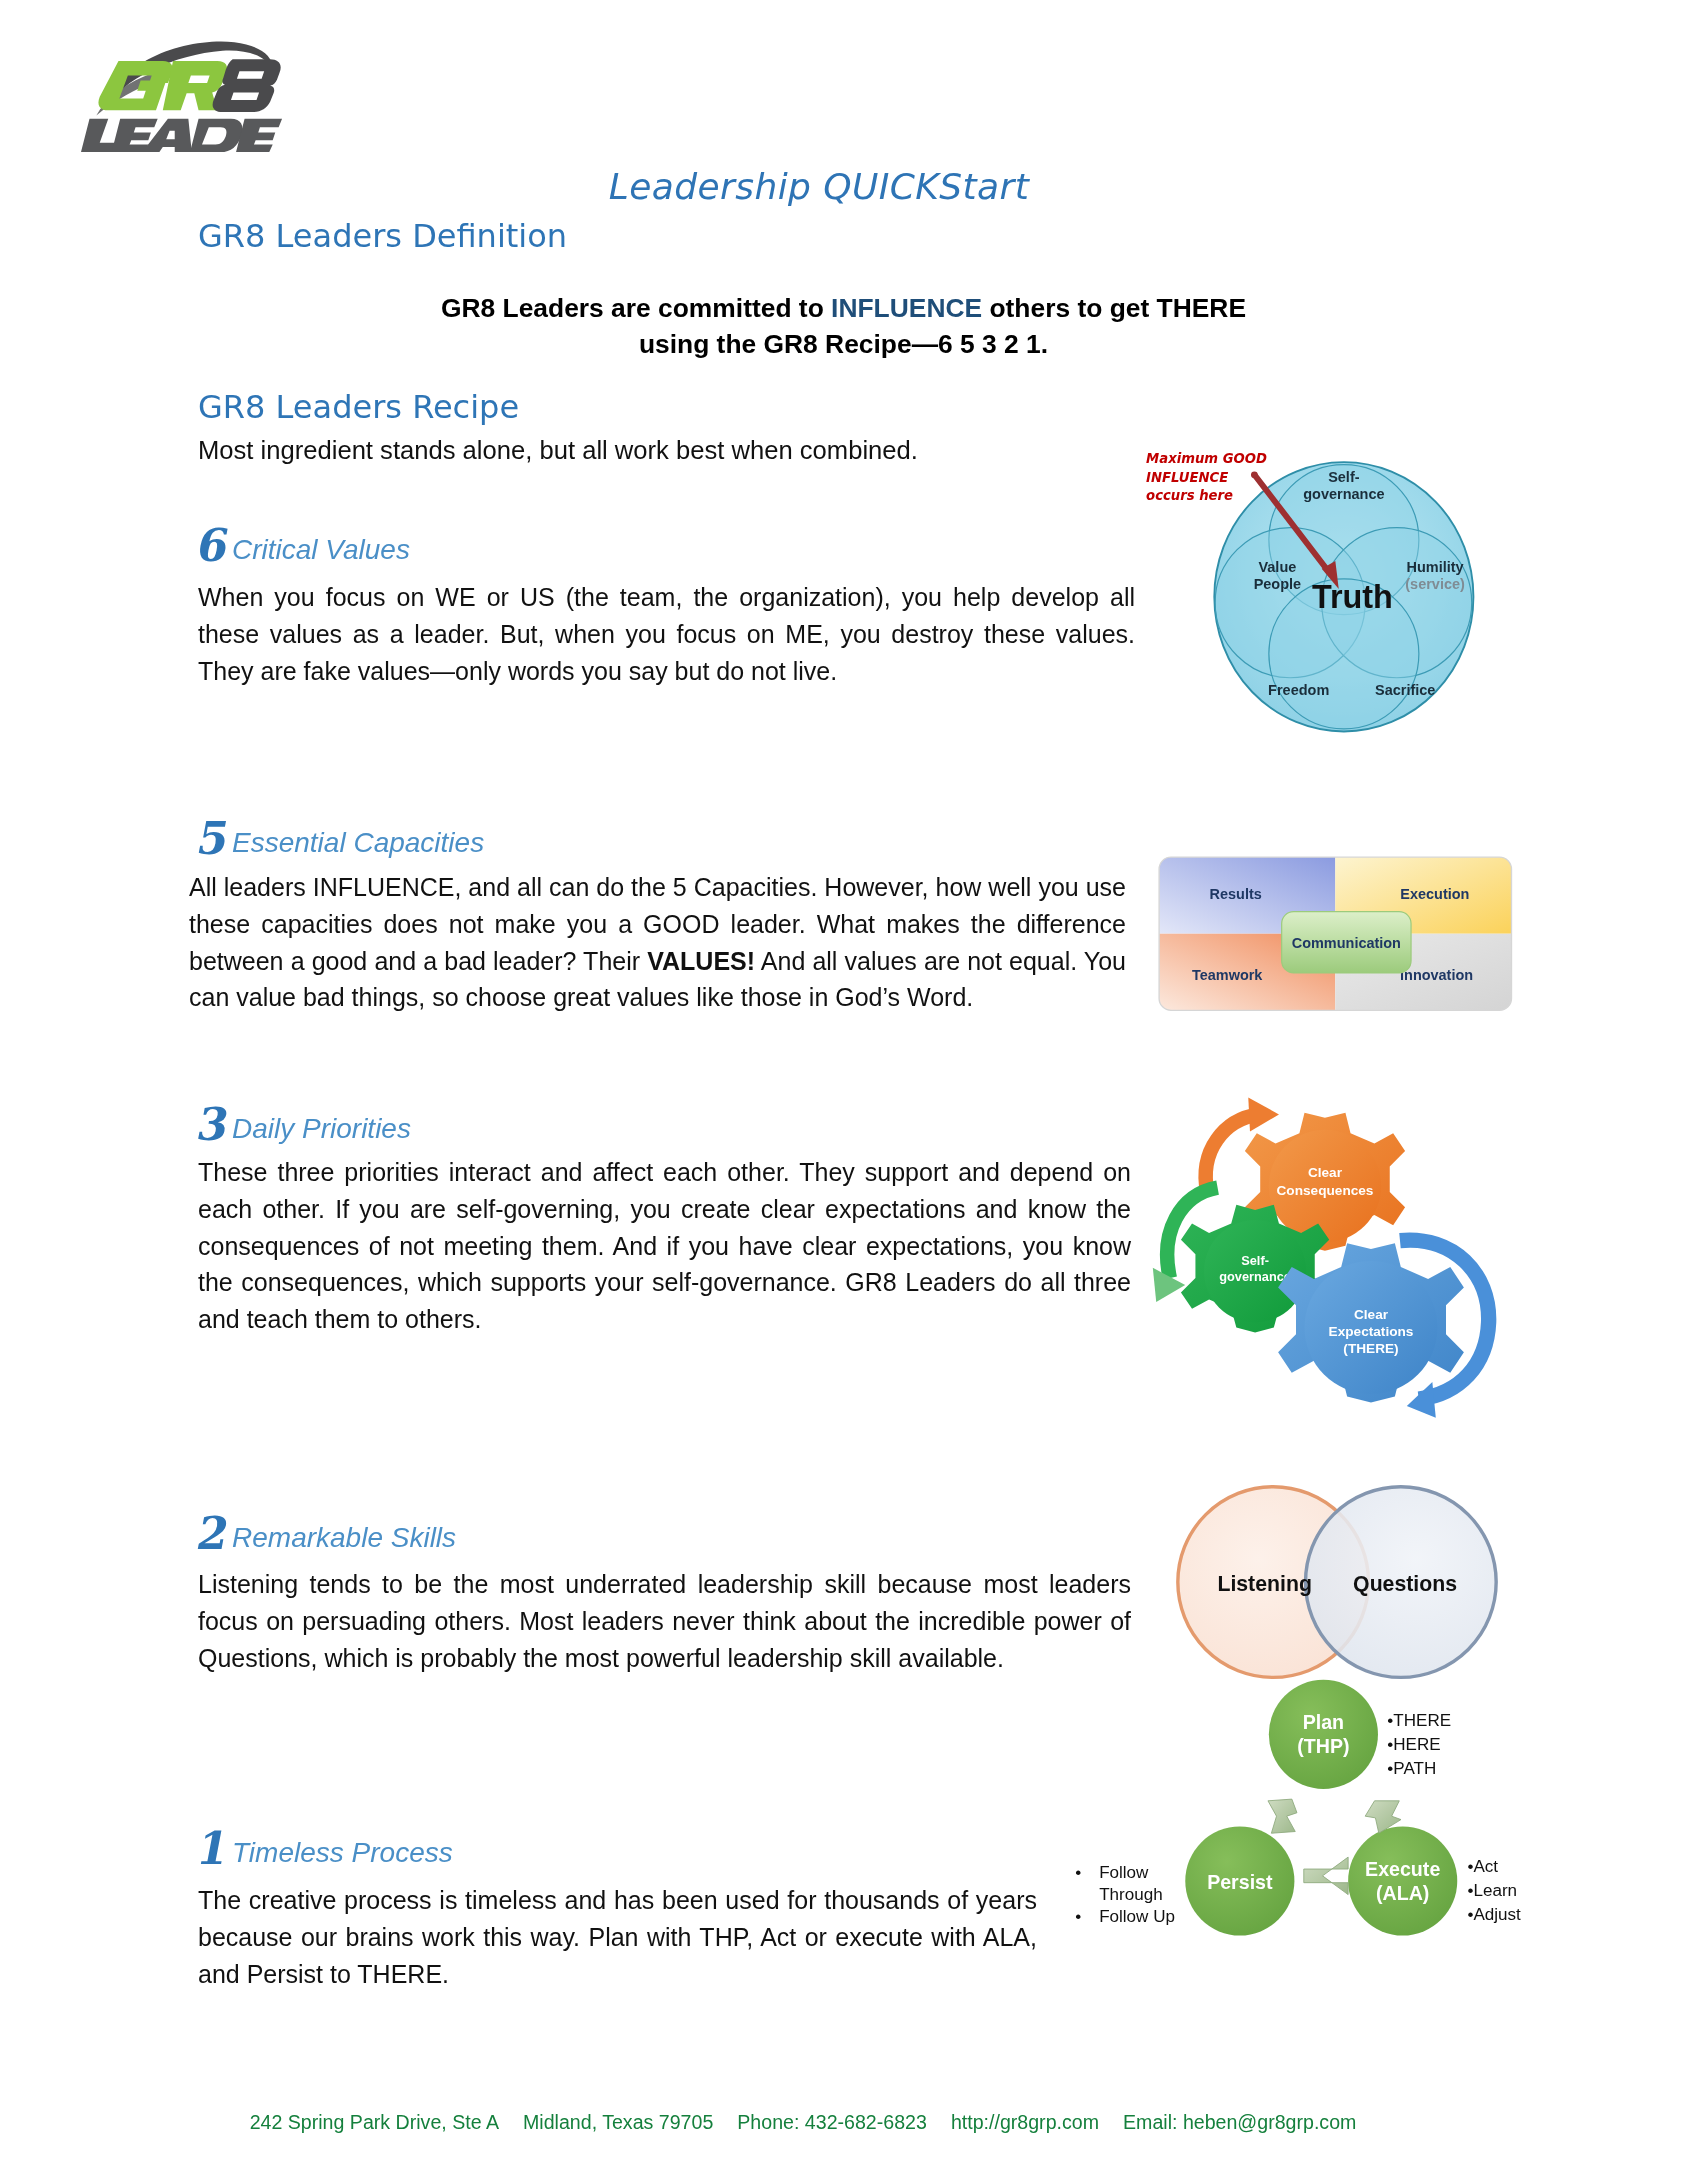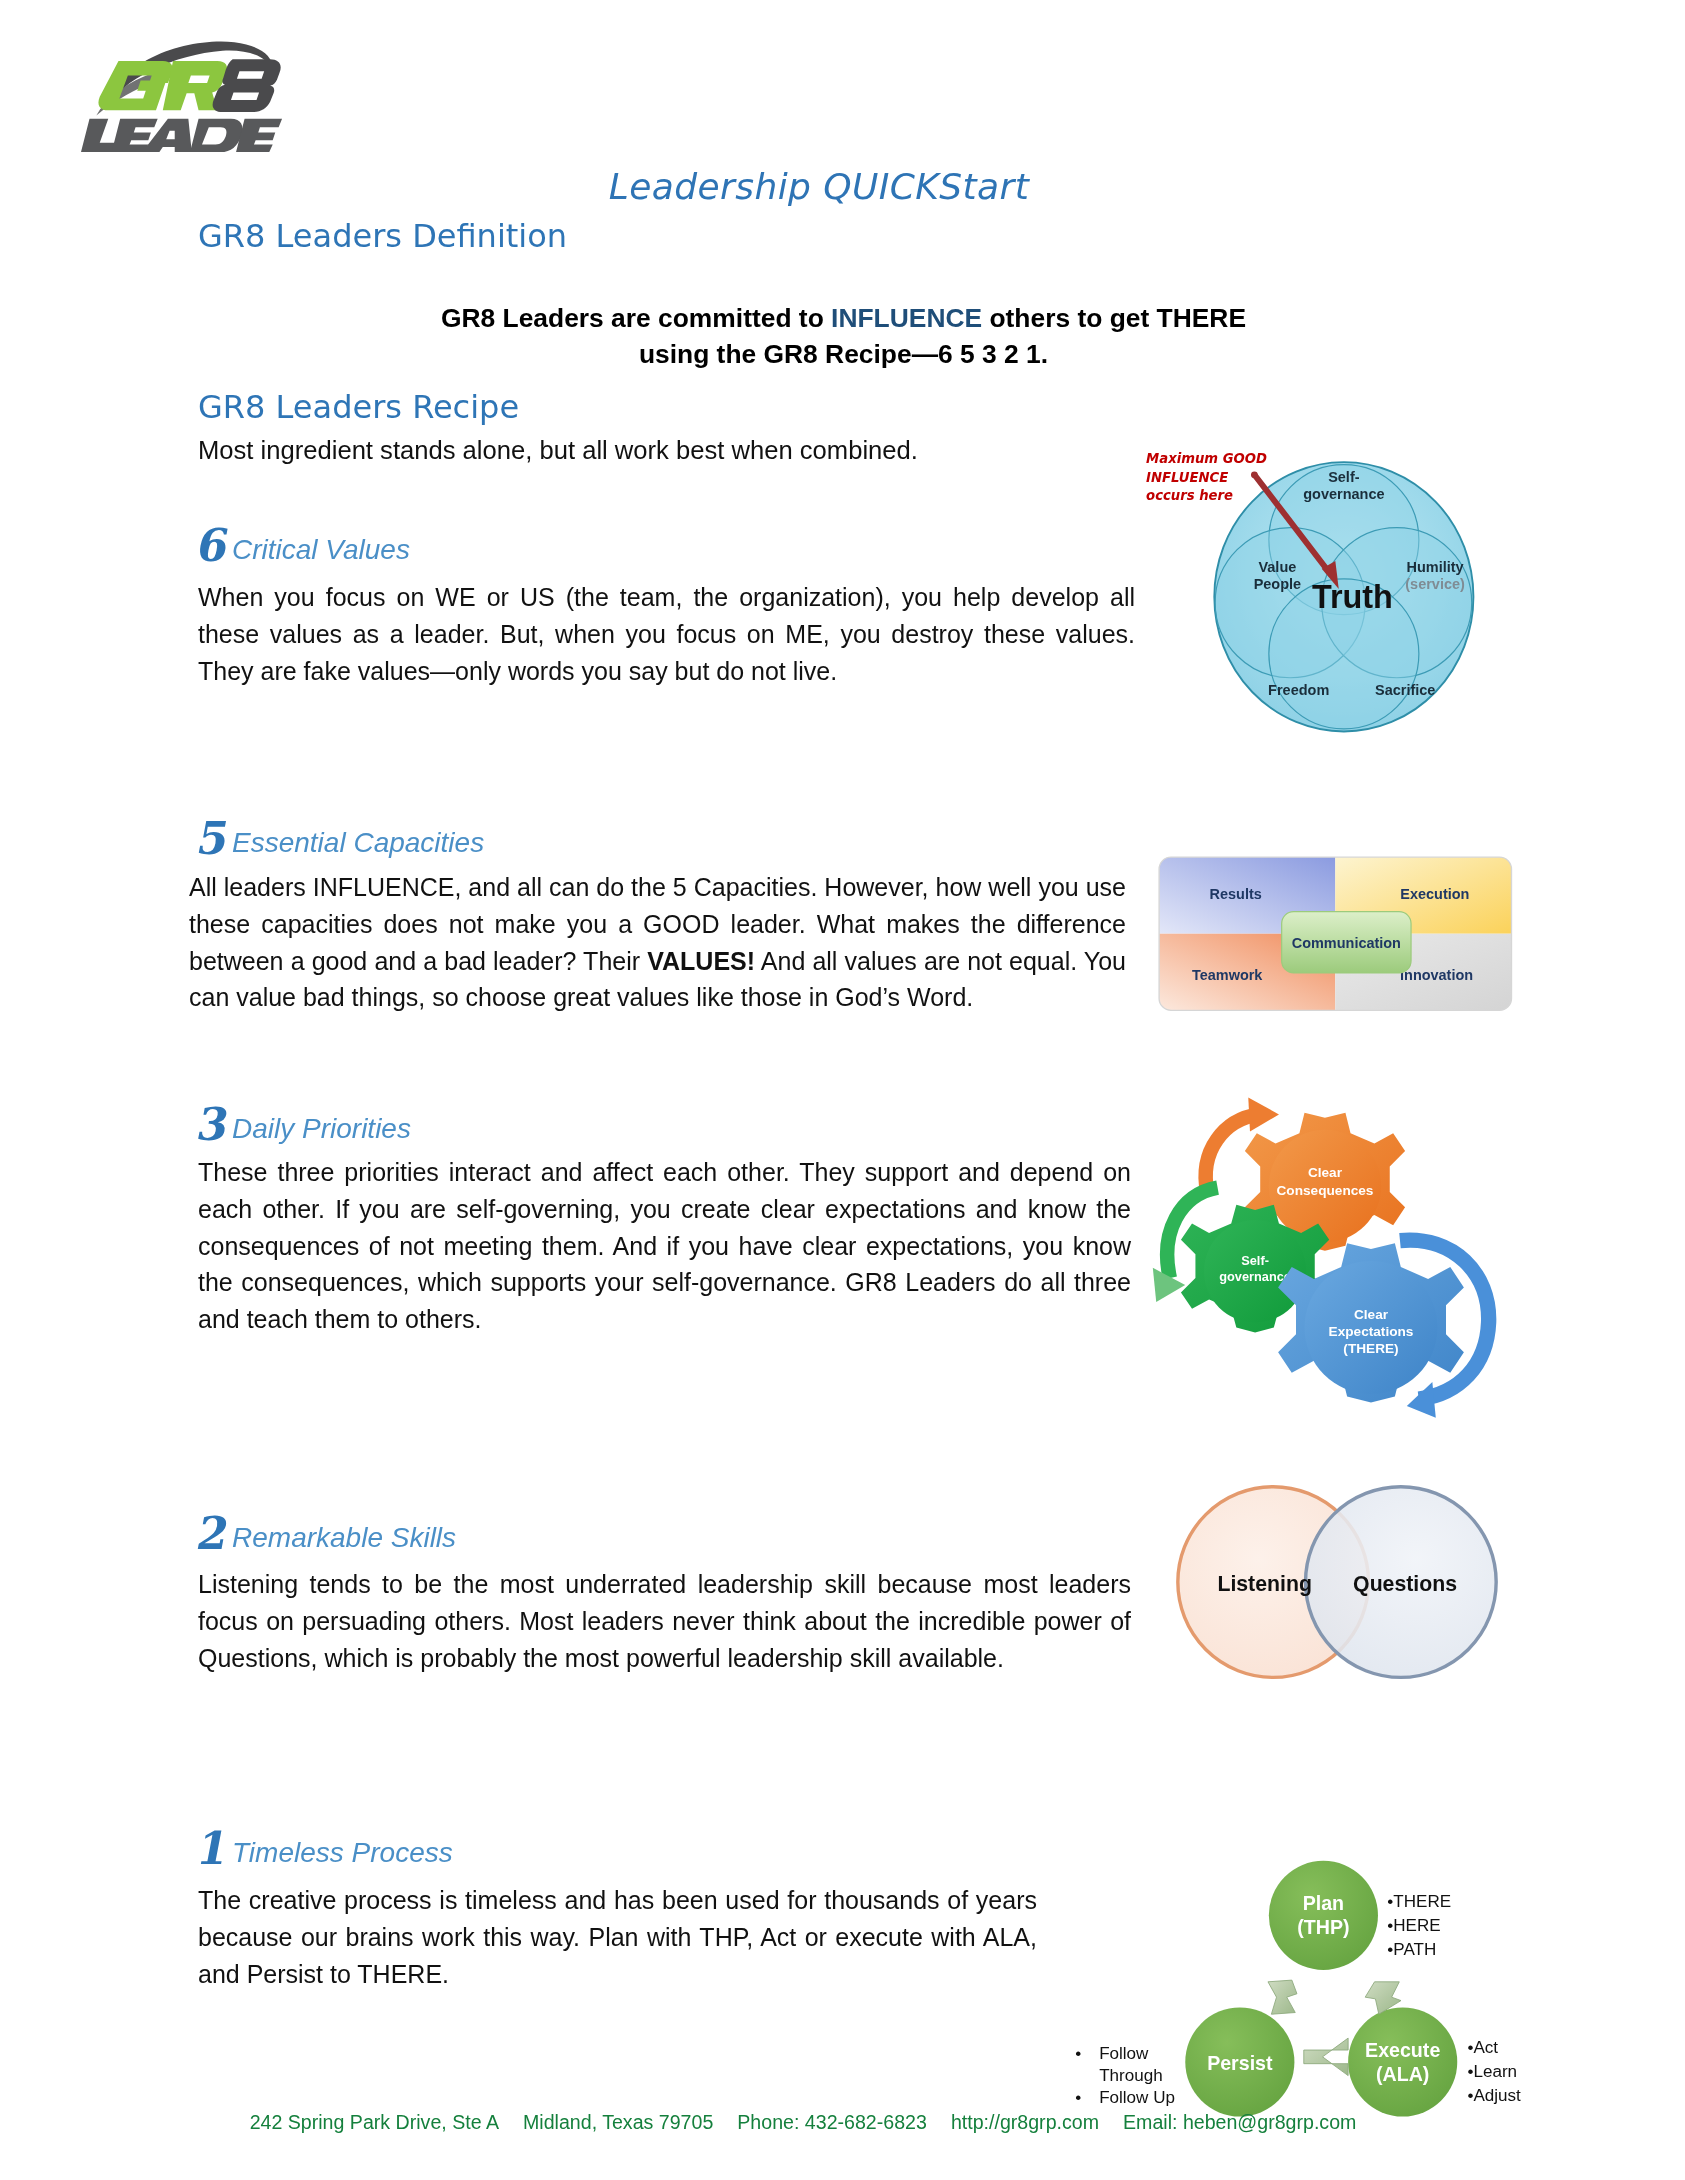--- a/index.html
+++ b/index.html
@@ -31,21 +31,21 @@
   .section-head {
     font-family:"DejaVu Sans", sans-serif;
     font-size:32px; color:#2E75B6; font-weight:400;
   }
   #definition-heading { position:absolute; left:198px; top:217px; }
 
   .definition-statement {
     position:absolute; left:290px; top:290px; width:1107px;
     text-align:center;
     font-family:"Liberation Sans", sans-serif;
-    font-weight:bold; font-size:26.4px; line-height:1.38; color:#000;margin-top:10px;
+    font-weight:bold; font-size:26.4px; line-height:1.38; color:#000;
   }
   .definition-statement .hl { color:#1F4E79; }
 
   #recipe-heading { position:absolute; left:198px; top:388px; }
   .recipe-lede {
     position:absolute; left:198px; top:433px; width:937px;
     font-size:25.6px; line-height:1.35; color:#111;
   }
 
   
@@ -295,21 +295,21 @@
       <text x="130" y="132" text-anchor="middle" font-family="Liberation Sans, sans-serif" font-size="25" font-weight="bold" fill="#111">Listening</text>
       <text x="295" y="132" text-anchor="middle" font-family="Liberation Sans, sans-serif" font-size="25" font-weight="bold" fill="#111">Questions</text>
     </svg>
   </div>
 
   <div class="num-head" style="left:198px; top:1823px;">
     <span class="num">1</span><span class="lbl">Timeless Process</span>
   </div>
   <div class="body-par" style="left:198px; top:1882px; width:839px;">The creative process is timeless and has been used for thousands of years because our brains work this way. Plan with THP, Act or execute with ALA, and Persist to THERE.</div>
 
-  <div class="diagram" style="left:1048px; top:1830px;">
+  <div class="diagram" style="left:1048px; top:1649px;">
     <svg width="486" height="290" viewBox="0 0 570 340" xmlns="http://www.w3.org/2000/svg">
       <defs>
         <radialGradient id="ng" cx="38%" cy="32%" r="76%">
           <stop offset="0%" stop-color="#86BE5A"></stop>
             <stop offset="100%" stop-color="#66A441"></stop>
         </radialGradient>
         <linearGradient id="ag" x1="0" y1="0" x2="1" y2="1">
           <stop offset="0%" stop-color="#CFDCC2"></stop>
             <stop offset="100%" stop-color="#9CB78A"></stop>
         </linearGradient>

